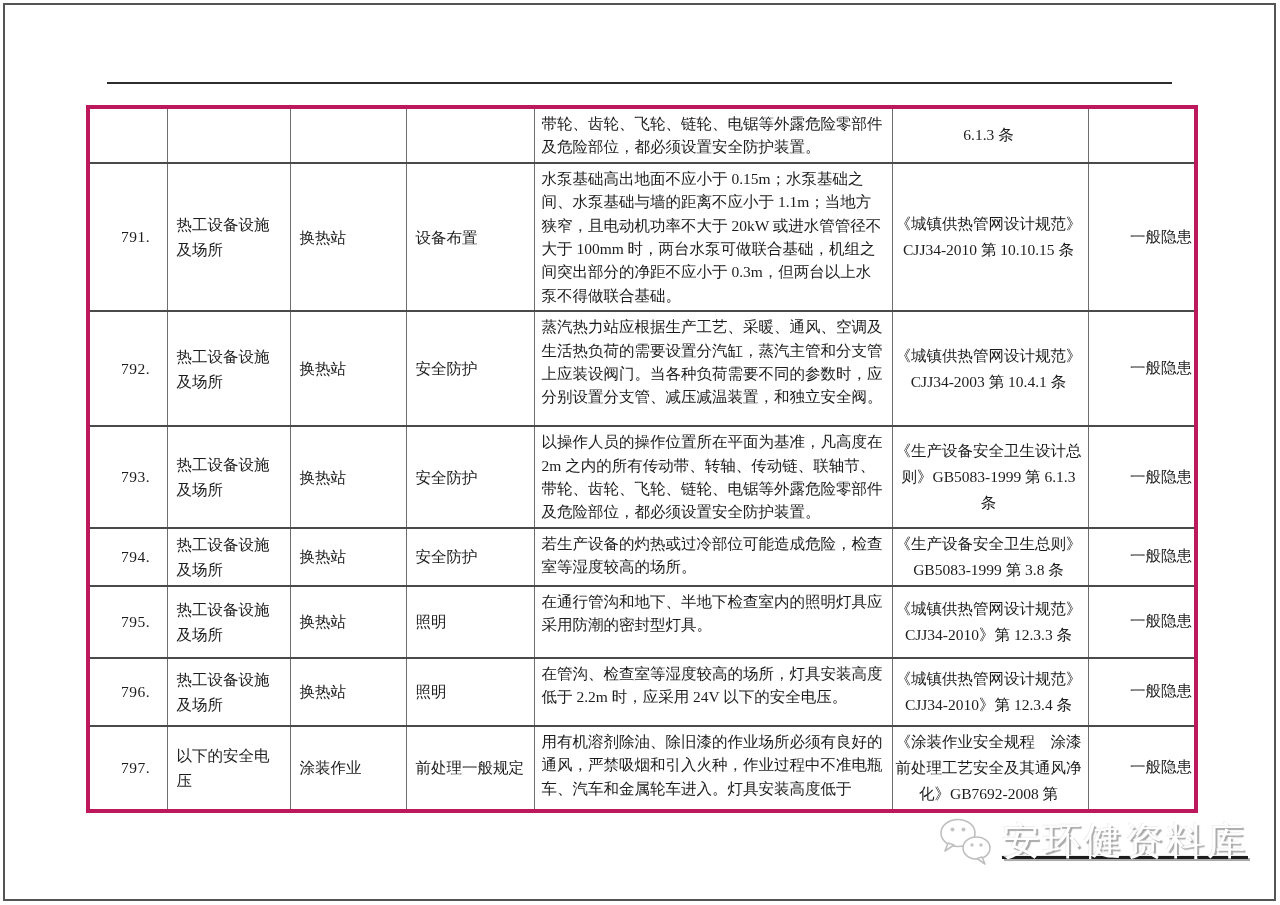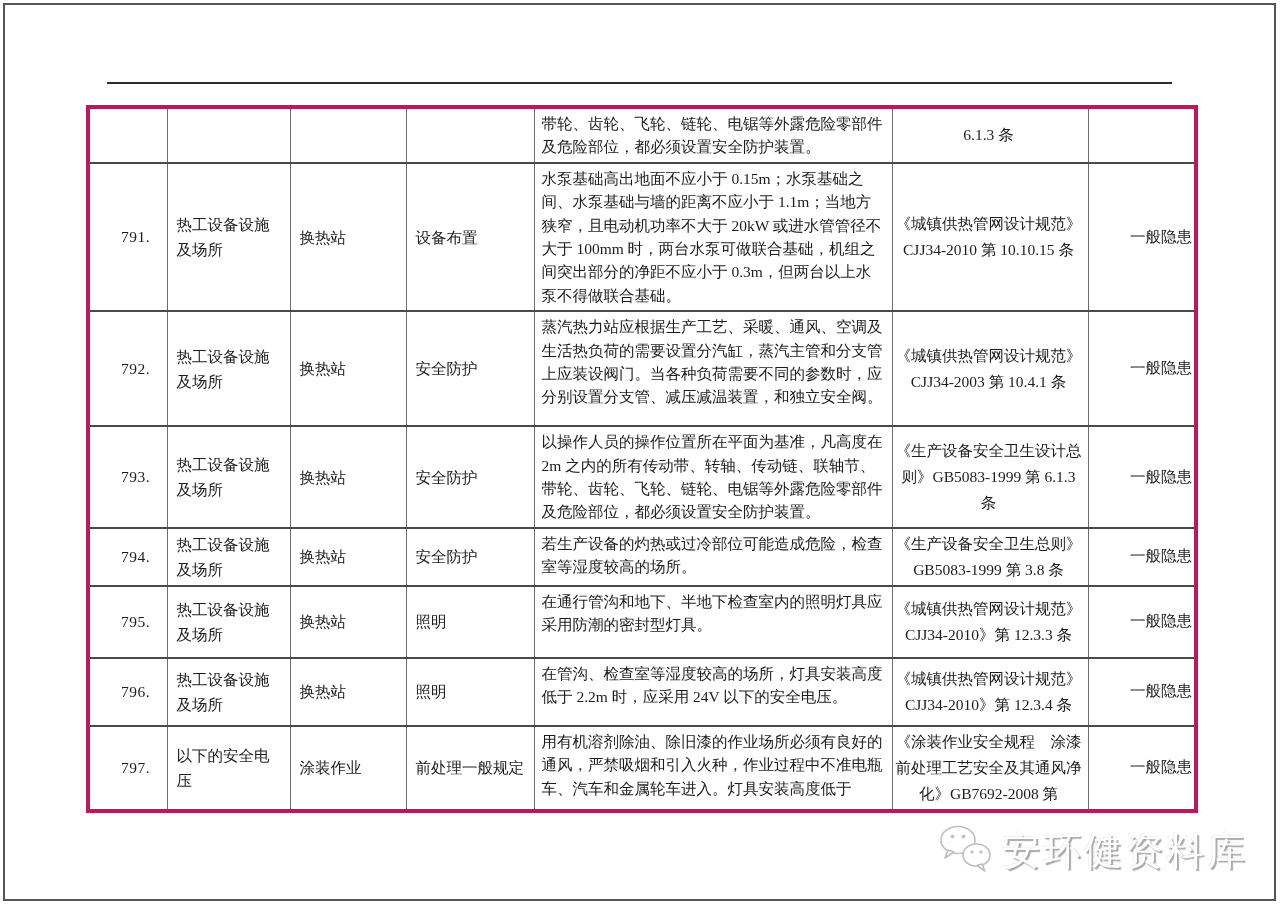--- a/index.html
+++ b/index.html
@@ -67,21 +67,21 @@
     text-align:center;
   }
   .c-level{
     padding:2px 2px 2px 9px;
     vertical-align:middle;
     text-align:right;
   }
   .watermark{
     position:absolute;left:938px;top:816px;
     width:280px;height:70px;
-    display:flex;align-items:center;
+    display:flex;align-items:flex-start;text-decoration:underline;
   }
   .wm-icon{flex:0 0 auto;margin-right:8px;}
   .wm-text{
     font-size:38px;
     letter-spacing:3px;
     color:#ffffff;
     text-shadow:2px 2px 1px #a9a9a9, -1px -1px 0 #f0f0f0;
     white-space:nowrap;
   }
 </style>

